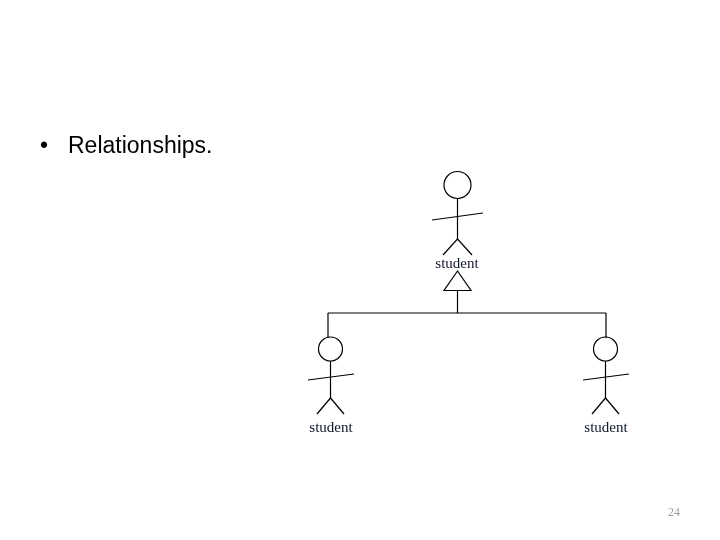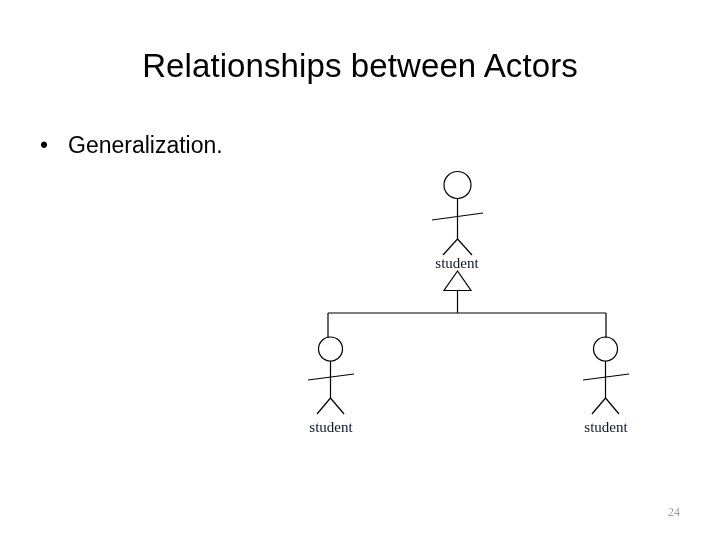--- a/index.html
+++ b/index.html
@@ -121,26 +121,25 @@
     font-size: 12px;
     color: #9a9a9a;
     text-align: center;
   }
 </style>
 </head>
 <body>
 
 <div class="slide">
 
-  <div class="slide-title">Relationships between Actors</div>
 
   <ul class="bullet-list">
     <li class="bullet-item">
       <span class="bullet-marker">•</span>
-      <span class="bullet-text">Generalization.</span>
+      <span class="bullet-text">Relationships.</span>
     </li>
   </ul>
 
   <div class="diagram">
     <svg width="720" height="540" viewBox="0 0 720 540" xmlns="http://www.w3.org/2000/svg">
 
       <g fill="none" stroke="#000000" stroke-width="1.2" stroke-linecap="butt">
 
         <g>
           <circle cx="457.5" cy="185" r="13.5"></circle>

